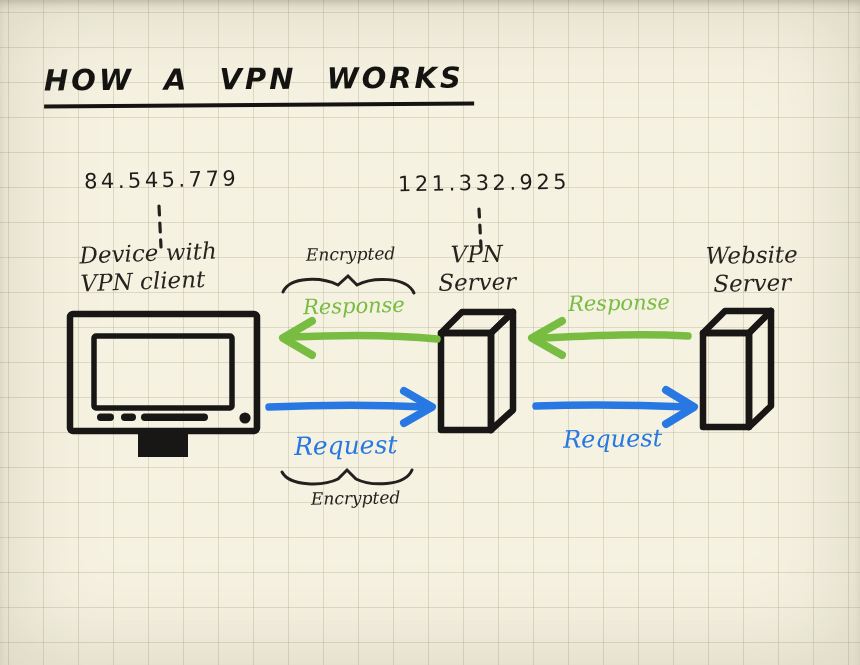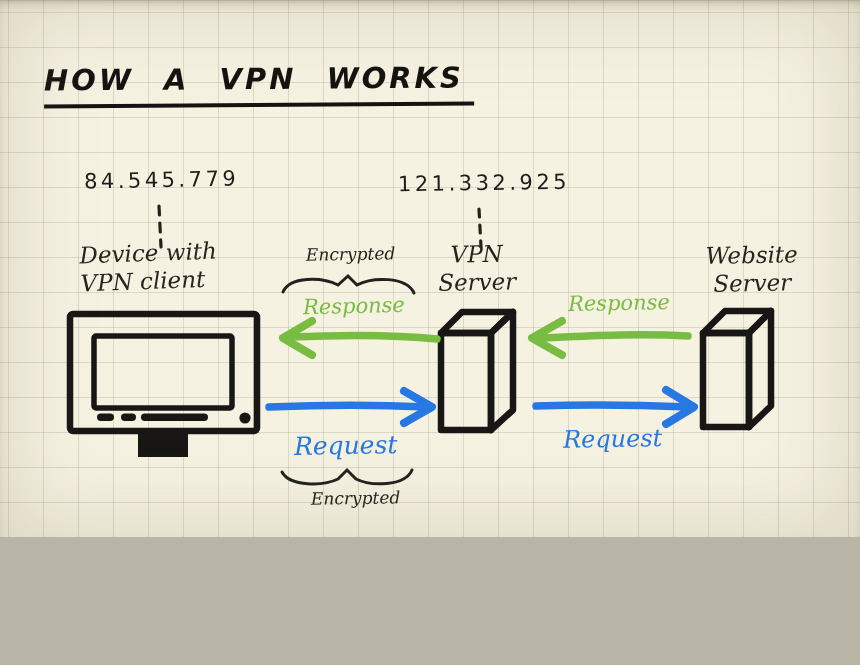--- a/index.html
+++ b/index.html
@@ -1,17 +1,17 @@
 <!DOCTYPE html>
 <html><head>
 <meta charset="utf-8">
 <style>
   html,body{margin:0;padding:0;background:#b9b5a6;}
   .stage{
-    position:relative;width:860px;height:537px;overflow:hidden;
+    position:relative;width:860px;height:665px;overflow:hidden;
     background-color:#f6f2e2;
     background-image:
       repeating-linear-gradient(to right, rgba(158,156,126,0.30) 0 1px, transparent 1px 35px),
       repeating-linear-gradient(to bottom, rgba(158,156,126,0.30) 0 1px, transparent 1px 35px);
     background-position:8px 12px;
     font-family:"DejaVu Sans", sans-serif;
   }
   .stage::after{
     content:"";position:absolute;inset:0;pointer-events:none;
     box-shadow:inset 0 0 90px 8px rgba(125,112,84,0.22), inset 0 6px 10px -4px rgba(90,80,58,0.35);

